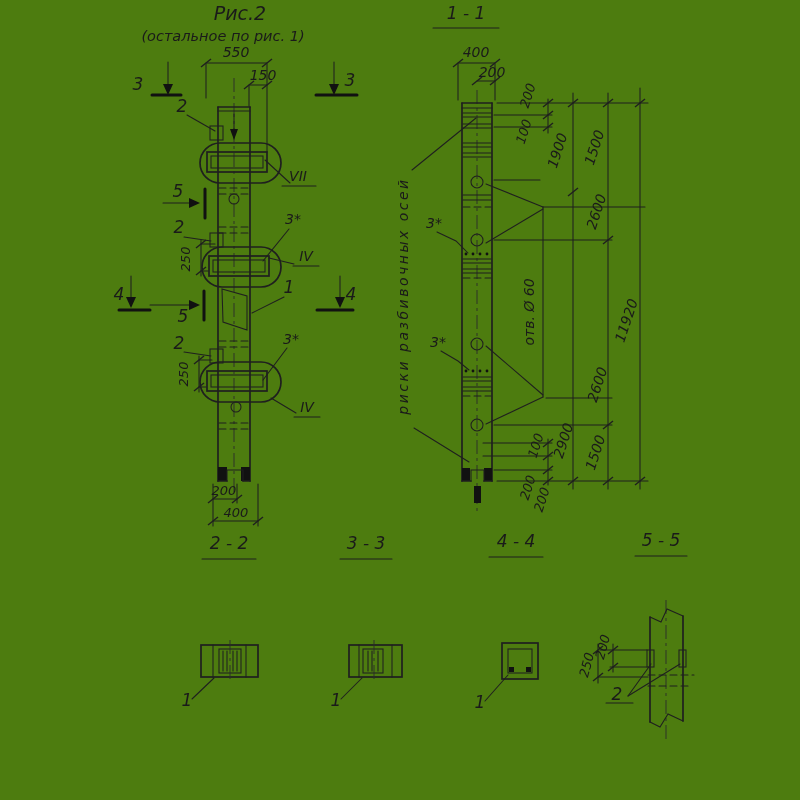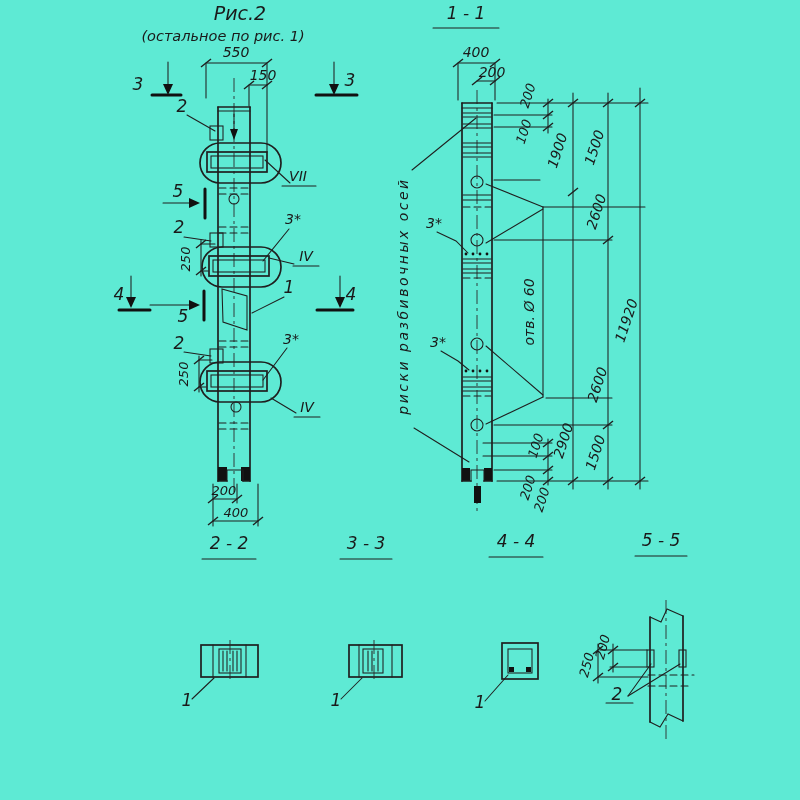--- a/index.html
+++ b/index.html
@@ -1,16 +1,16 @@
 <!DOCTYPE html>
 <html><head>
 <meta charset="utf-8">
 <style>
   html,body{margin:0;padding:0;background:#e8e8e4;}
-  .sheet{width:800px;height:800px;background:#5eead4;position:relative;margin:0 auto;
+  .sheet{width:800px;height:800px;background:#4d7c0f;position:relative;margin:0 auto;
          font-family:"DejaVu Sans",sans-serif;}
   svg{display:block}
   .o{fill:none;stroke:#1f1f1f;stroke-width:1.7;stroke-linecap:round;}
   .t{fill:none;stroke:#1f1f1f;stroke-width:1.05;stroke-linecap:round;}
   .d{stroke-dasharray:7 4;}
   .cl{fill:none;stroke:#2a2a2a;stroke-width:.9;stroke-dasharray:14 4 3 4;}
   .tk{fill:none;stroke:#1f1f1f;stroke-width:1.4;}
   .bar{fill:none;stroke:#111;stroke-width:3;stroke-linecap:round;}
   .ah{fill:#111;stroke:none;}
   .blk{fill:#111;stroke:none;}

